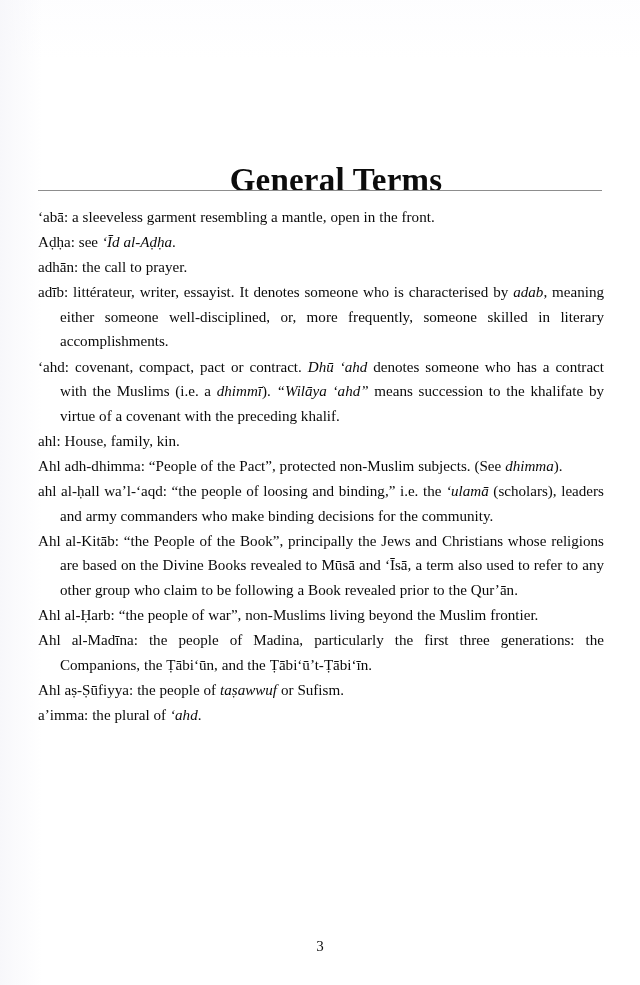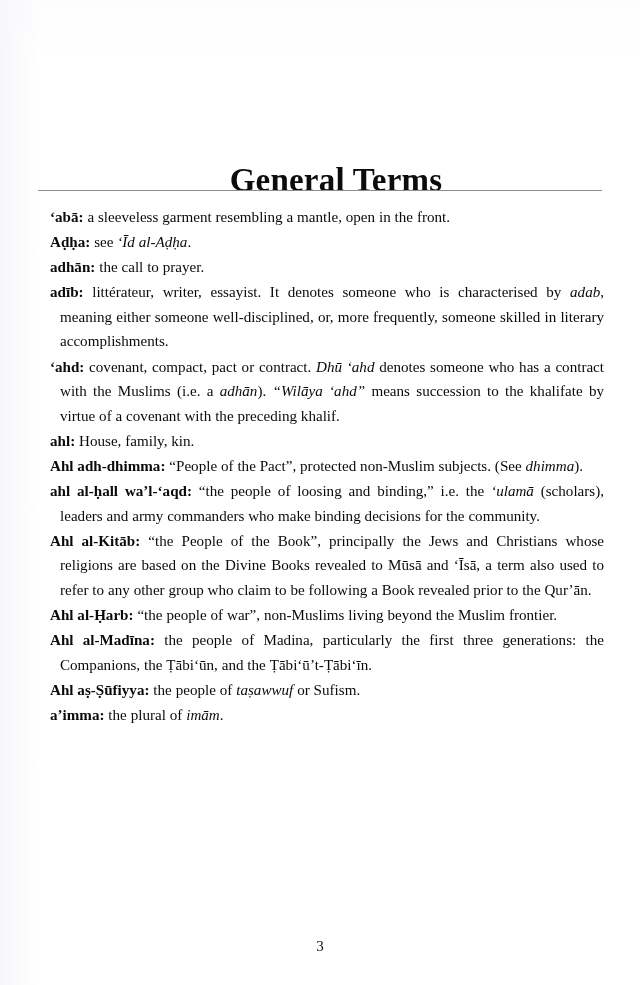--- a/index.html
+++ b/index.html
@@ -49,22 +49,21 @@
     text-align: justify;
     text-justify: inter-word;
     padding-left: 22px;
     text-indent: -22px;
     margin: 0 0 0.5px 0;
     -webkit-hyphens: none;
     hyphens: none;
     word-spacing: 0.1px;
   }
   .entry .term {
-    font-weight: bold;
-    margin-left: 12px;
+    font-weight: normal;
   }
   .entry i {
   }
   .page-number {
     position: absolute;
     top: 938px;
     left: 0;
     width: 640px;
     text-align: center;
     font-size: 15px;
@@ -93,37 +92,37 @@
   <div class="glossary">
 
     <p class="entry"><span class="term">‘abā:</span><span> a sleeveless garment resembling a mantle, open in the front.</span></p>
 
     <p class="entry"><span class="term">Aḍḥa:</span><span> see </span><i>ʻĪd al-Aḍḥa</i><span>.</span></p>
 
     <p class="entry"><span class="term">adhān:</span><span> the call to prayer.</span></p>
 
     <p class="entry"><span class="term">adīb:</span><span> littérateur, writer, essayist. It denotes someone who is characterised by </span><i>adab</i><span>, meaning either someone well-disciplined, or, more frequently, someone skilled in literary accomplishments.</span></p>
 
-    <p class="entry"><span class="term">‘ahd:</span><span> covenant, compact, pact or contract. </span><i>Dhū ʻahd</i><span> denotes someone who has a contract with the Muslims (i.e. a </span><i>adhān</i><span>). </span><i>“Wilāya ʻahd”</i><span> means succession to the khalifate by virtue of a covenant with the preceding khalif.</span></p>
+    <p class="entry"><span class="term">‘ahd:</span><span> covenant, compact, pact or contract. </span><i>Dhū ʻahd</i><span> denotes someone who has a contract with the Muslims (i.e. a </span><i>dhimmī</i><span>). </span><i>“Wilāya ʻahd”</i><span> means succession to the khalifate by virtue of a covenant with the preceding khalif.</span></p>
 
     <p class="entry"><span class="term">ahl:</span><span> House, family, kin.</span></p>
 
 
     <p class="entry"><span class="term">Ahl adh-dhimma:</span><span> “People of the Pact”, protected non-Muslim subjects. (See </span><i>dhimma</i><span>).</span></p>
 
 
     <p class="entry"><span class="term">ahl al-ḥall wa’l-‘aqd:</span><span> “the people of loosing and binding,” i.e. the </span><i>ʻulamā</i><span>  (scholars), leaders and army commanders who make binding decisions for the community.</span></p>
 
     <p class="entry"><span class="term">Ahl al-Kitāb:</span><span> “the People of the Book”, principally the Jews and Christians whose religions are based on the Divine Books revealed to Mūsā and ‘Īsā, a term also  used to refer to any other group who claim to be following a Book revealed prior to the Qur’ān.</span></p>
 
     <p class="entry"><span class="term">Ahl al-Ḥarb:</span><span> “the people of war”, non-Muslims living beyond the Muslim frontier.</span></p>
 
     <p class="entry"><span class="term">Ahl al-Madīna:</span><span> the people of Madina, particularly the first three generations: the Companions, the Ṭābi‘ūn, and the Ṭābi‘ū’t-Ṭābi‘īn.</span></p>
 
     <p class="entry"><span class="term">Ahl aṣ-Ṣūfiyya:</span><span> the people of </span><i>taṣawwuf</i><span> or Sufism.</span></p>
 
-    <p class="entry"><span class="term">a’imma:</span><span> the plural of </span><i>imām</i><span>.</span></p>
+    <p class="entry"><span class="term">a’imma:</span><span> the plural of </span><i>ʻahd</i><span>.</span></p>
 
   </div>
 
   <div class="page-number">3</div>
 
 </div>
 
 </body></html>

